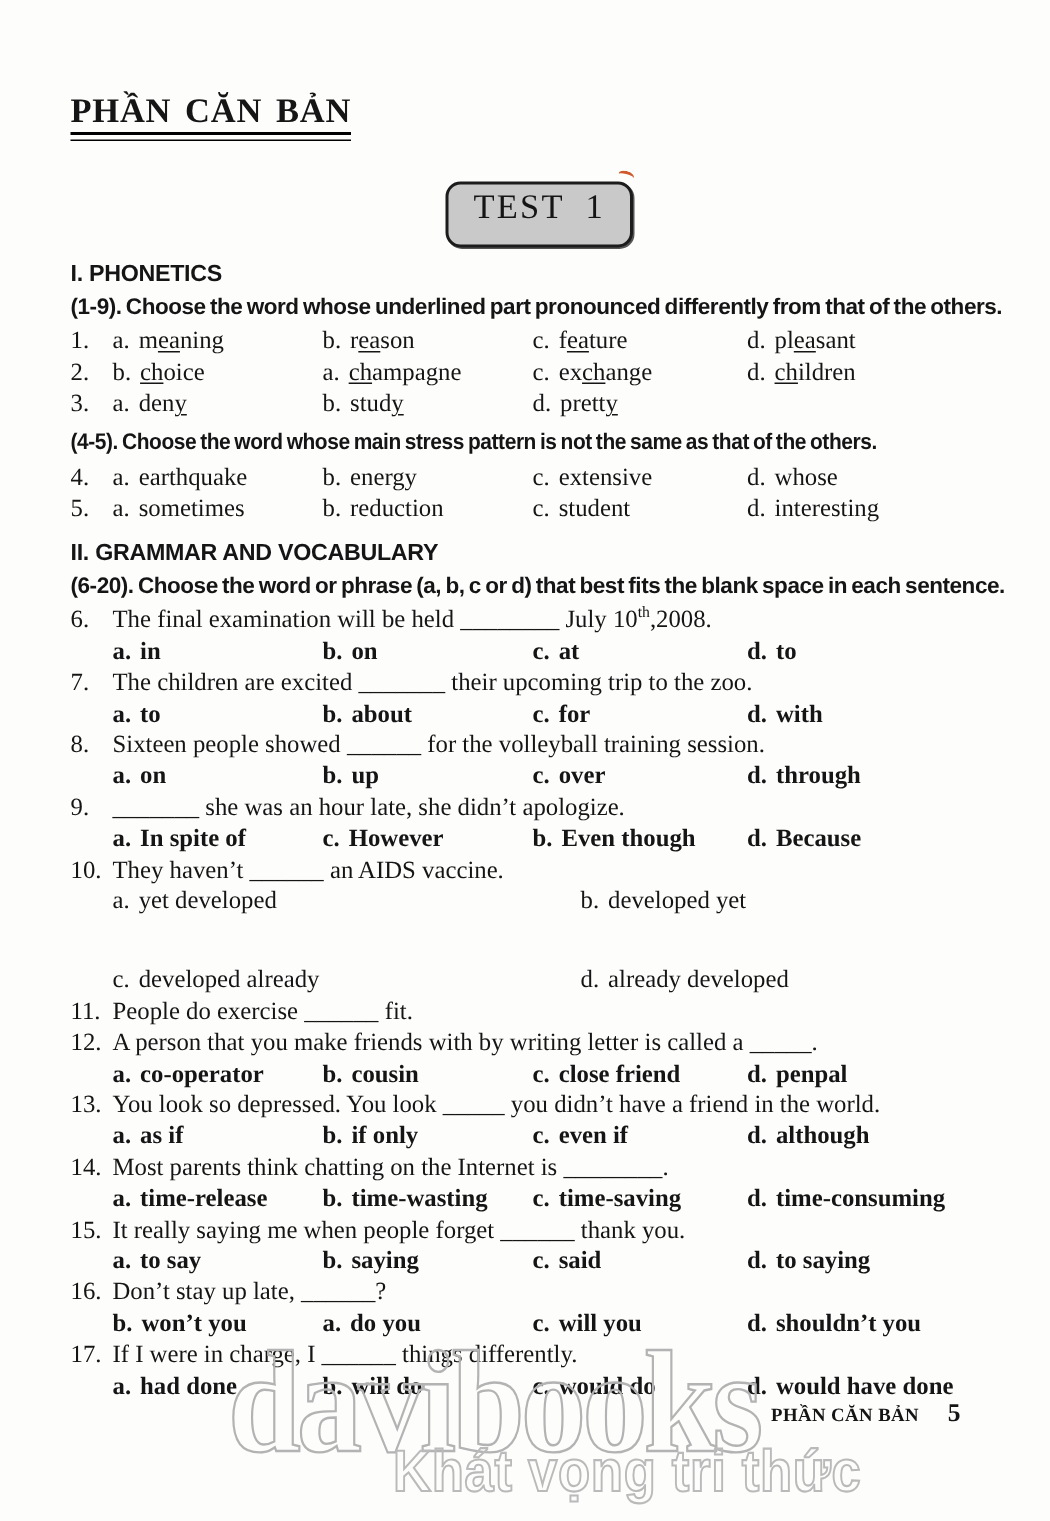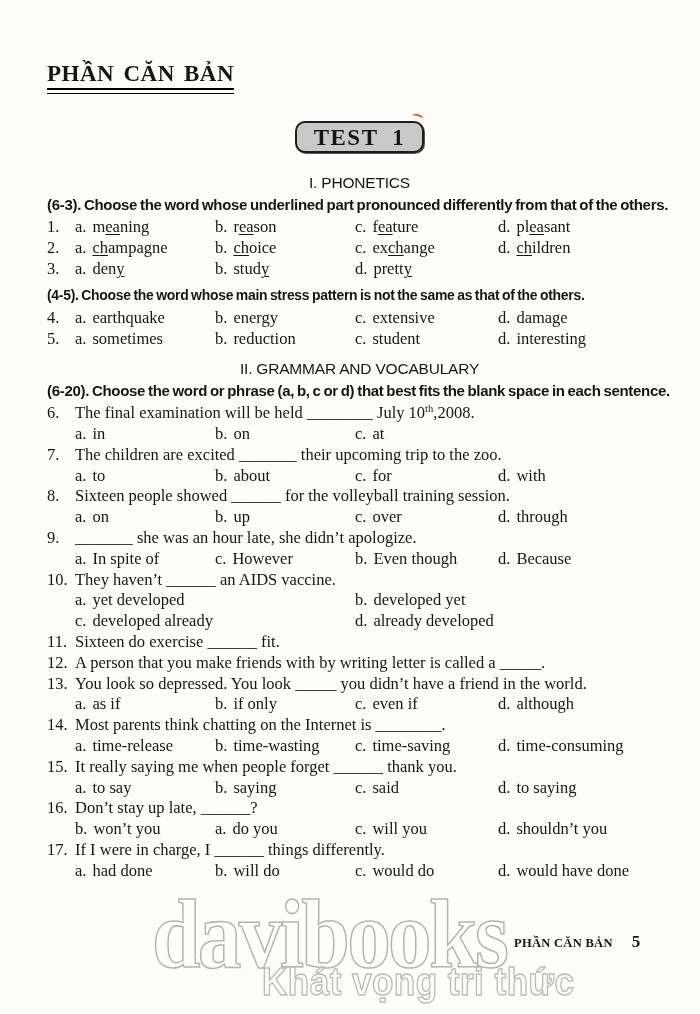--- a/index.html
+++ b/index.html
@@ -21,35 +21,35 @@
     line-height:25px; padding-bottom:9px; position:relative;
   }
   .page-title::before{ content:""; position:absolute; left:0; right:0; bottom:5px; height:2px; background:#000; }
   .page-title::after { content:""; position:absolute; left:0; right:0; bottom:1px; height:1px; background:#000; }
 
   
   .badge-wrap{ text-align:center; margin-top:10px; position:relative; height:40px; }
   .test-badge{
     display:inline-block; background:#c9c9c9;
     border:2px solid #1c1c1c; border-radius:10px;
-    padding:2px 17px 0;
-    font-size:23px; font-weight:bold; letter-spacing:1.5px; word-spacing:7px;
+    padding:2px 17px 12px;
+    font-size:23px; font-weight:normal; letter-spacing:1.5px; word-spacing:7px;
     box-shadow:1px 1px 0 #555;
   }
   .scan-mark{
     position:absolute; left:calc(50% + 52px); top:-7px;
     width:11px; height:7px;
     border-top:2px solid #cf5b2d; border-radius:60% 70% 0 0;
     transform:rotate(14deg);
   }
 
   
   .sec-heading{
-    font-family:"Liberation Sans", sans-serif; font-weight:normal;
-    font-size:15.5px; line-height:17px; margin-top:13px; letter-spacing:-.2px;text-align:center;
+    font-family:"Liberation Sans", sans-serif; font-weight:bold;
+    font-size:15.5px; line-height:17px; margin-top:13px; letter-spacing:-.2px;
   }
   .sec-heading.second{ margin-top:10px; }
   .instr{
     font-family:"Liberation Sans", sans-serif; font-weight:bold;
     font-size:15px; line-height:20.5px;
     letter-spacing:-.3px; word-spacing:-1px;
     padding-left:10px; text-indent:-10px;
     margin-top:4px; max-width:655px;
   }
   .instr.oneline{
@@ -65,25 +65,25 @@
   .q-row{
     display:grid; grid-template-columns:28px 140px 140px 143px auto;
     line-height:20.8px; font-size:16.5px; white-space:nowrap;
   }
   .stem-row{
     display:grid; grid-template-columns:28px auto;
     line-height:20.8px; font-size:16.5px; white-space:nowrap;
   }
   .opts4{
     display:grid; grid-template-columns:140px 140px 143px auto;
-    margin-left:28px; line-height:20.8px; font-size:16.5px; white-space:nowrap;
+    margin-left:28px; line-height:20.8px; font-size:16.5px; white-space:nowrap;font-weight:bold;
   }
   .opts2{
     display:grid; grid-template-columns:280px auto;
-    margin-left:28px; line-height:20.8px; font-size:16.5px; white-space:nowrap;
+    margin-left:28px; line-height:20.8px; font-size:16.5px; white-space:nowrap;gap:32px;
   }
   .ot{ margin-left:6px; }
   .ul{ text-decoration:underline; text-decoration-thickness:1.3px; text-underline-offset:2px; }
   sup{ font-size:10.5px; line-height:0; }
 
   
   .footer{ position:absolute; left:514px; top:932px; z-index:2; white-space:nowrap; }
   .footer-label{ font-weight:bold; font-size:12.5px; letter-spacing:.3px; }
   .footer-page{ font-weight:bold; font-size:17px; margin-left:15px; }
 
@@ -111,54 +111,54 @@
 
   <h1 class="page-title">PHẦN CĂN BẢN</h1>
 
   <div class="badge-wrap">
     <span class="test-badge">TEST 1</span>
     <span class="scan-mark"></span>
   </div>
 
   <div class="sec-heading">I. PHONETICS</div>
 
-  <div class="instr">(6-3). Choose the word whose underlined part pronounced differently from that of the others.</div>
+  <div class="instr">(1-9). Choose the word whose underlined part pronounced differently from that of the others.</div>
 
   <div class="rows">
     <div class="q-row">
       <span>1.</span>
       <span class="opt"><span>a.</span><span class="ot"><span>m</span><span class="ul">ea</span><span>ning</span></span></span>
       <span class="opt"><span>b.</span><span class="ot"><span>r</span><span class="ul">ea</span><span>son</span></span></span>
       <span class="opt"><span>c.</span><span class="ot"><span>f</span><span class="ul">ea</span><span>ture</span></span></span>
       <span class="opt"><span>d.</span><span class="ot"><span>pl</span><span class="ul">ea</span><span>sant</span></span></span>
     </div>
     <div class="q-row">
       <span>2.</span>
+      <span class="opt"><span>b.</span><span class="ot"><span></span><span class="ul">ch</span><span>oice</span></span></span>
       <span class="opt"><span>a.</span><span class="ot"><span></span><span class="ul">ch</span><span>ampagne</span></span></span>
-      <span class="opt"><span>b.</span><span class="ot"><span></span><span class="ul">ch</span><span>oice</span></span></span>
       <span class="opt"><span>c.</span><span class="ot"><span>ex</span><span class="ul">ch</span><span>ange</span></span></span>
       <span class="opt"><span>d.</span><span class="ot"><span></span><span class="ul">ch</span><span>ildren</span></span></span>
     </div>
     <div class="q-row">
       <span>3.</span>
       <span class="opt"><span>a.</span><span class="ot"><span>den</span><span class="ul">y</span><span></span></span></span>
       <span class="opt"><span>b.</span><span class="ot"><span>stud</span><span class="ul">y</span><span></span></span></span>
       <span class="opt"><span>d.</span><span class="ot"><span>prett</span><span class="ul">y</span><span></span></span></span>
     </div>
   </div>
 
   <div class="instr oneline">(4-5). Choose the word whose main stress pattern is not the same as that of the others.</div>
 
   <div class="rows stress">
     <div class="q-row">
       <span>4.</span>
       <span class="opt"><span>a.</span><span class="ot">earthquake</span></span>
       <span class="opt"><span>b.</span><span class="ot">energy</span></span>
       <span class="opt"><span>c.</span><span class="ot">extensive</span></span>
-      <span class="opt"><span>d.</span><span class="ot">damage</span></span>
+      <span class="opt"><span>d.</span><span class="ot">whose</span></span>
     </div>
     <div class="q-row">
       <span>5.</span>
       <span class="opt"><span>a.</span><span class="ot">sometimes</span></span>
       <span class="opt"><span>b.</span><span class="ot">reduction</span></span>
       <span class="opt"><span>c.</span><span class="ot">student</span></span>
       <span class="opt"><span>d.</span><span class="ot">interesting</span></span>
     </div>
   </div>
 
@@ -170,20 +170,21 @@
 
     <div>
       <div class="stem-row">
         <span>6.</span>
         <span><span>The final examination will be held ________ July 10</span><sup>th</sup><span>,2008.</span></span>
       </div>
       <div class="opts4">
         <span class="opt"><span>a.</span><span class="ot">in</span></span>
         <span class="opt"><span>b.</span><span class="ot">on</span></span>
         <span class="opt"><span>c.</span><span class="ot">at</span></span>
+        <span class="opt"><span>d.</span><span class="ot">to</span></span>
       </div>
     </div>
 
     <div>
       <div class="stem-row">
         <span>7.</span>
         <span>The children are excited _______ their upcoming trip to the zoo.</span>
       </div>
       <div class="opts4">
         <span class="opt"><span>a.</span><span class="ot">to</span></span>
@@ -228,28 +229,34 @@
         <span class="opt"><span>a.</span><span class="ot">yet developed</span></span>
         <span class="opt"><span>b.</span><span class="ot">developed yet</span></span>
         <span class="opt"><span>c.</span><span class="ot">developed already</span></span>
         <span class="opt"><span>d.</span><span class="ot">already developed</span></span>
       </div>
     </div>
 
     <div>
       <div class="stem-row">
         <span>11.</span>
-        <span>Sixteen do exercise ______ fit.</span>
+        <span>People do exercise ______ fit.</span>
       </div>
     </div>
 
     <div>
       <div class="stem-row">
         <span>12.</span>
         <span>A person that you make friends with by writing letter is called a _____.</span>
+      </div>
+      <div class="opts4">
+        <span class="opt"><span>a.</span><span class="ot">co-operator</span></span>
+        <span class="opt"><span>b.</span><span class="ot">cousin</span></span>
+        <span class="opt"><span>c.</span><span class="ot">close friend</span></span>
+        <span class="opt"><span>d.</span><span class="ot">penpal</span></span>
       </div>
     </div>
 
     <div>
       <div class="stem-row">
         <span>13.</span>
         <span>You look so depressed. You look _____ you didn’t have a friend in the world.</span>
       </div>
       <div class="opts4">
         <span class="opt"><span>a.</span><span class="ot">as if</span></span>

